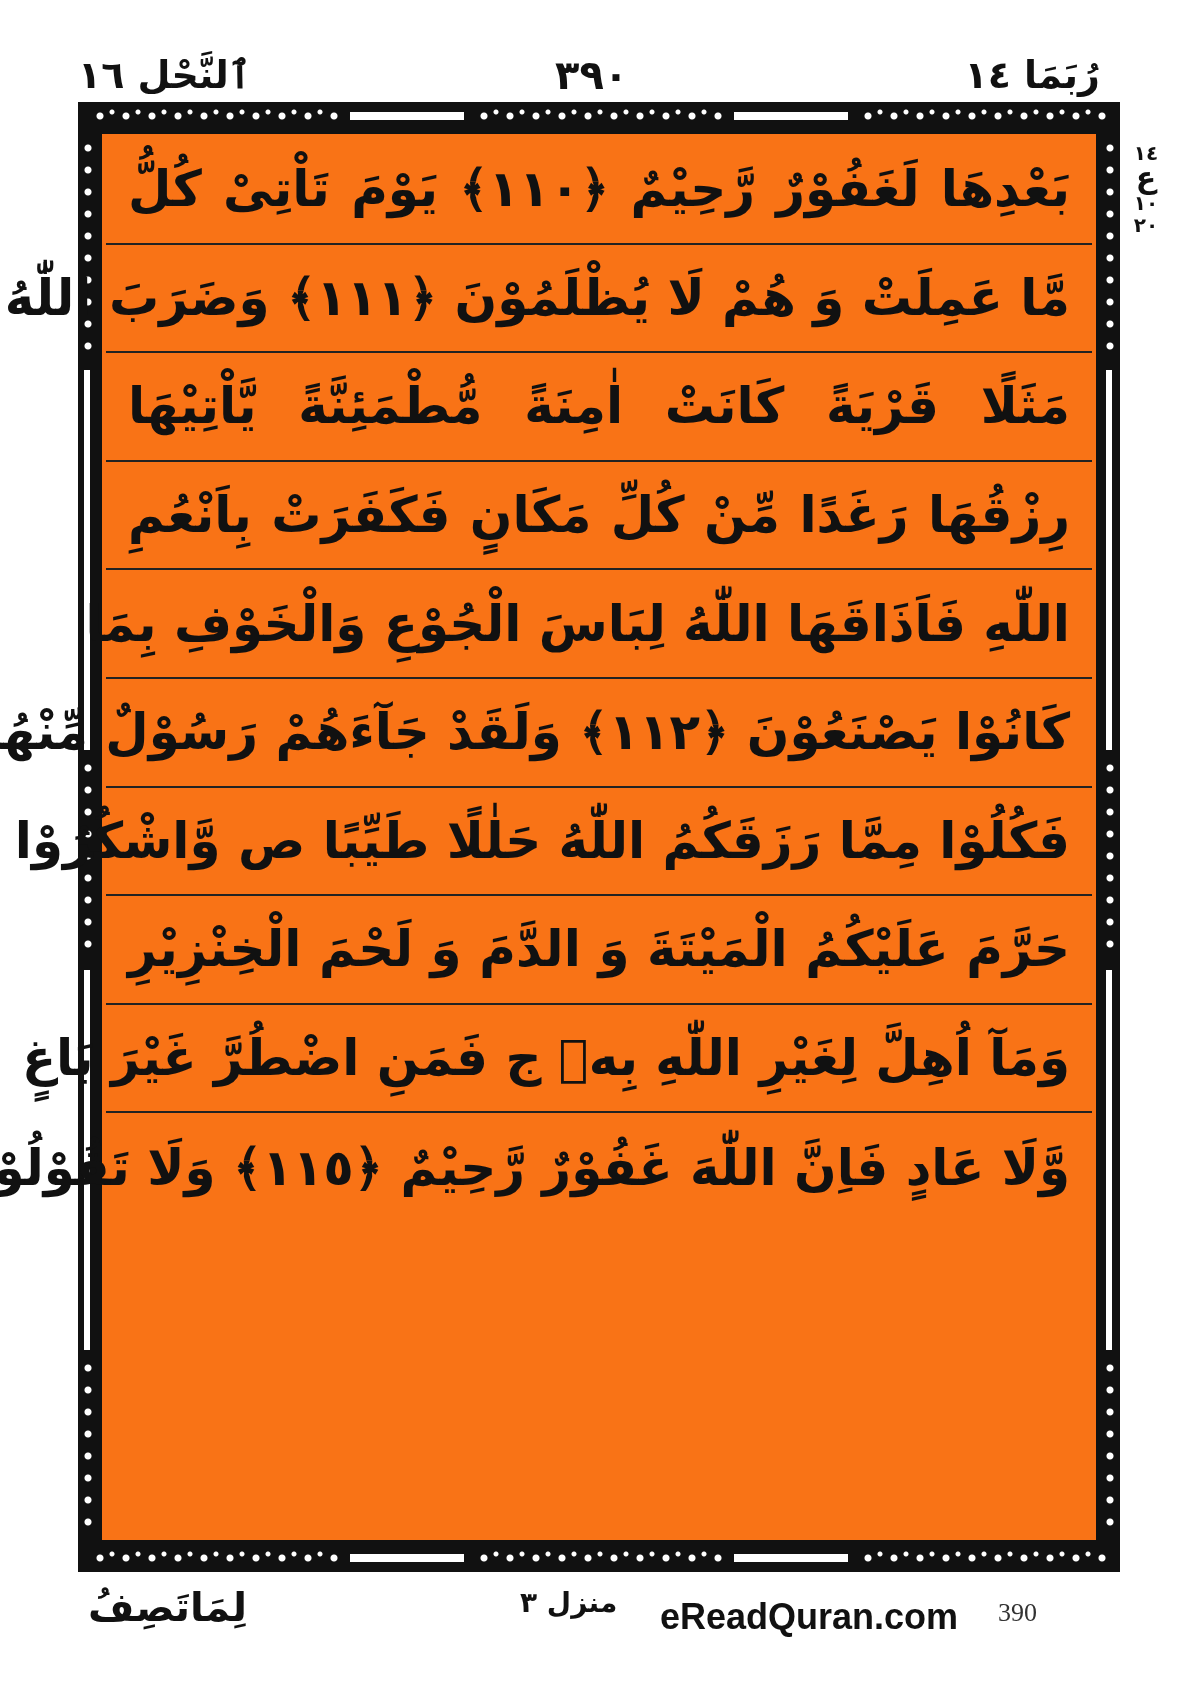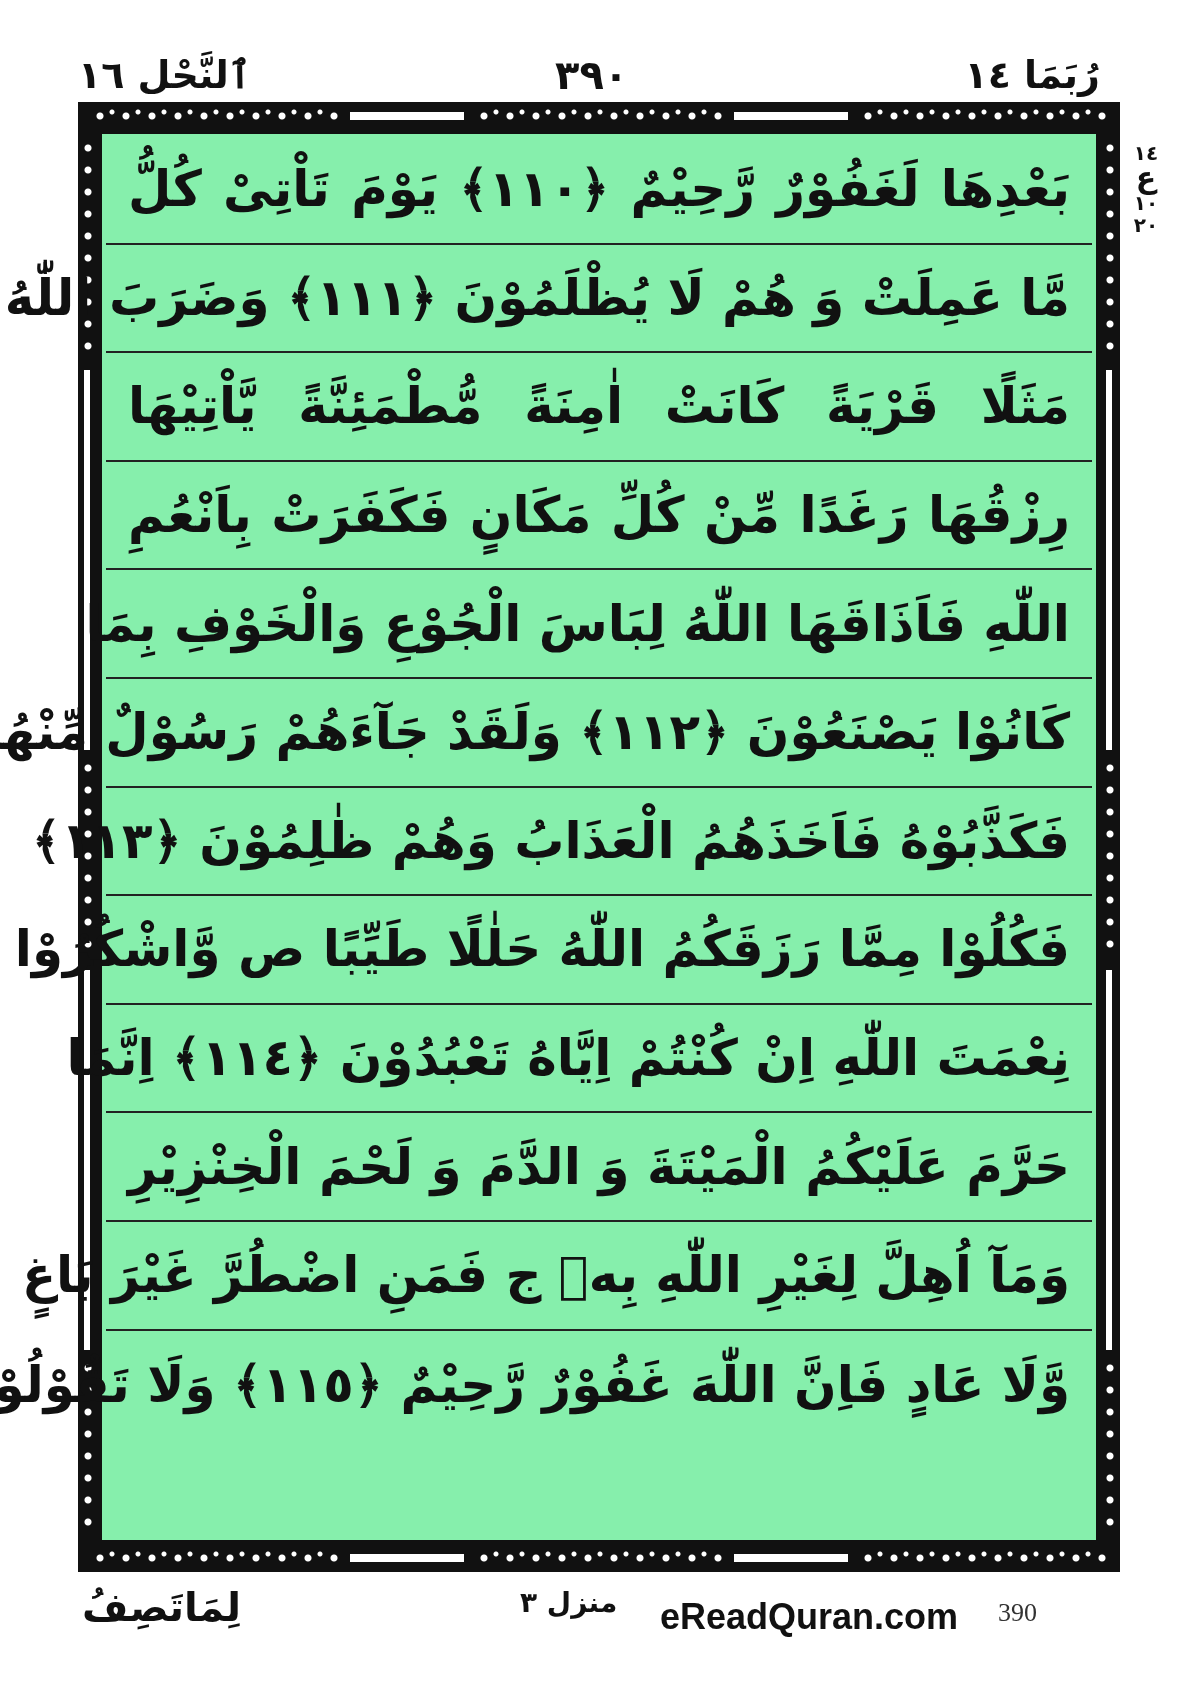--- a/index.html
+++ b/index.html
@@ -23,37 +23,37 @@
                  radial-gradient(circle at 22px 5px, #fff 2px, transparent 3px) 0 0/26px 18px repeat-x; }
   .band .bar { height:8px; flex:1; background:#fff; margin:0 10px; border-top:2px solid #111; border-bottom:2px solid #111; }
   .side { position:absolute; top:28px; bottom:28px; width:20px; background:#111; }
   .side-left { left:0; } .side-right { right:0; }
   .side .orn-v { position:absolute; left:3px; width:14px;
                  background:
                    radial-gradient(circle at 7px 8px, #fff 3px, transparent 4px) 0 0/14px 22px repeat-y; }
   .side .line-v { position:absolute; left:6px; width:6px; background:#fff; }
 
   .inner { position:absolute; left:22px; top:30px; right:22px; bottom:30px;
-           background:#86efac; border:2px solid #111; box-sizing:border-box; }
+           background:#f97316; border:2px solid #111; box-sizing:border-box; }
   .text-area { position:absolute; left:4px; top:2px; right:4px; bottom:2px; }
   .row { position:relative; height:108.6px; border-bottom:2px solid #222; box-sizing:border-box;
          display:flex; align-items:center; justify-content:space-between;
          direction:rtl; padding:0 22px; }
   .row:last-child { border-bottom:none; }
   .row-text { font-family:"DejaVu Sans", sans-serif; font-size:50px; font-weight:bold;
               white-space:nowrap; direction:rtl; text-align:justify; text-align-last:justify;
               width:100%; letter-spacing:1px; line-height:1; }
 
   .margin-note { position:absolute; left:1126px; top:118px; width:40px; text-align:center;
                  font-size:20px; font-weight:bold; line-height:22px; direction:rtl;margin-top:24px; }
   .margin-note span { display:block; }
   .margin-note .ain { font-size:30px; line-height:28px; }
 
   .ftr { position:absolute; top:1582px; height:50px; line-height:50px; }
-  .ftr-left { left:82px; font-size:40px; font-weight:bold; direction:rtl; }
+  .ftr-left { left:88px; font-size:40px; font-weight:bold; direction:rtl; }
   .ftr-center { left:520px; font-size:28px; font-weight:bold; direction:rtl; top:1578px; }
   .ftr-site { left:660px; font-family:Liberation Sans, sans-serif; font-size:36px; font-weight:bold; top:1592px; }
   .ftr-page { left:998px; font-family:"Liberation Serif", serif; font-size:26px; top:1588px; color:#333; }
 </style>
 </head>
 <body>
 
 <div class="hdr hdr-left">ٱلنَّحْل ١٦</div>
 <div class="hdr hdr-center">٣٩٠</div>
 <div class="hdr hdr-right">رُبَمَا ١٤</div>
@@ -102,27 +102,21 @@
       <div class="row">
           <span class="row-text">رِزْقُهَا رَغَدًا مِّنْ كُلِّ مَكَانٍ فَكَفَرَتْ بِاَنْعُمِ</span>
         </div>
       <div class="row">
           <span class="row-text">اللّٰهِ فَاَذَاقَهَا اللّٰهُ لِبَاسَ الْجُوْعِ وَالْخَوْفِ بِمَا</span>
         </div>
       <div class="row">
           <span class="row-text">كَانُوْا يَصْنَعُوْنَ ﴿١١٢﴾ وَلَقَدْ جَآءَهُمْ رَسُوْلٌ مِّنْهُمْ</span>
         </div>
       <div class="row">
-          <span class="row-text">فَكَذَّبُوْهُ فَاَخَذَهُمُ الْعَذَابُ وَهُمْ ظٰلِمُوْنَ ﴿١١٣﴾</span>
-        </div>
-      <div class="row">
           <span class="row-text">فَكُلُوْا مِمَّا رَزَقَكُمُ اللّٰهُ حَلٰلًا طَيِّبًا ص وَّاشْكُرُوْا</span>
-        </div>
-      <div class="row">
-          <span class="row-text">نِعْمَتَ اللّٰهِ اِنْ كُنْتُمْ اِيَّاهُ تَعْبُدُوْنَ ﴿١١٤﴾ اِنَّمَا</span>
         </div>
       <div class="row">
           <span class="row-text">حَرَّمَ عَلَيْكُمُ الْمَيْتَةَ وَ الدَّمَ وَ لَحْمَ الْخِنْزِيْرِ</span>
         </div>
       <div class="row">
           <span class="row-text">وَمَآ اُهِلَّ لِغَيْرِ اللّٰهِ بِهٖ ج فَمَنِ اضْطُرَّ غَيْرَ بَاغٍ</span>
         </div>
       <div class="row">
           <span class="row-text">وَّلَا عَادٍ فَاِنَّ اللّٰهَ غَفُوْرٌ رَّحِيْمٌ ﴿١١٥﴾ وَلَا تَقُوْلُوْا</span>
         </div>

